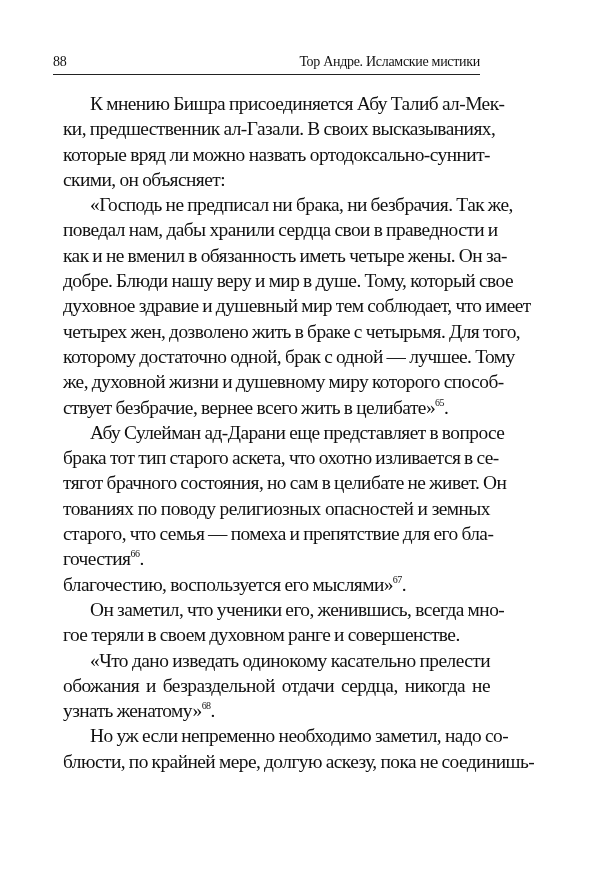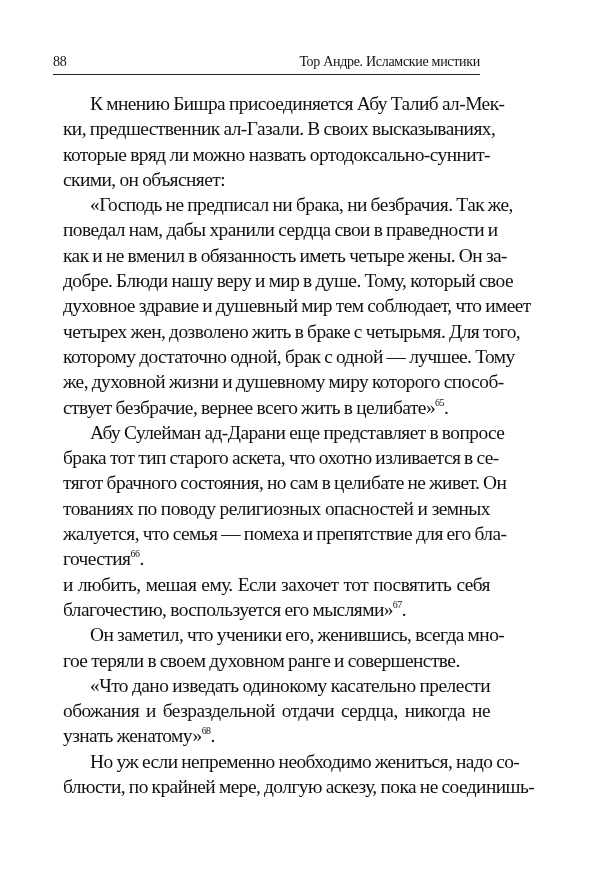--- a/index.html
+++ b/index.html
@@ -83,33 +83,32 @@
       <span class="line"><span>четырех жен, дозволено жить в браке с четырьмя. Для того,</span></span>
       <span class="line"><span>которому достаточно одной, брак с одной — лучшее. Тому</span></span>
       <span class="line"><span>же, духовной жизни и душевному миру которого способ-</span></span>
       <span class="line last"><span>ствует безбрачие, вернее всего жить в целибате»</span><sup>65</sup><span>.</span></span>
     </div>
     <div>
       <span class="line indent"><span>Абу Сулейман ад-Дарани еще представляет в вопросе</span></span>
       <span class="line"><span>брака тот тип старого аскета, что охотно изливается в се-</span></span>
       <span class="line"><span>тягот брачного состояния, но сам в целибате не живет. Он</span></span>
       <span class="line"><span>тованиях по поводу религиозных опасностей и земных</span></span>
-      <span class="line"><span>жалуется, что семья — помеха и препятствие для его бла-</span></span>
+      <span class="line"><span>старого, что семья — помеха и препятствие для его бла-</span></span>
       <span class="line last"><span>гочестия</span><sup>66</sup><span>.</span></span>
     </div>
     <div>
-      <span class="line"><span>и любить, мешая ему. Если захочет тот посвятить себя</span></span>
       <span class="line last"><span>благочестию, воспользуется его мыслями»</span><sup>67</sup><span>.</span></span>
     </div>
     <div>
       <span class="line indent"><span>Он заметил, что ученики его, женившись, всегда мно-</span></span>
       <span class="line last"><span>гое теряли в своем духовном ранге и совершенстве.</span></span>
     </div>
     <div>
       <span class="line indent"><span>«Что дано изведать одинокому касательно прелести</span></span>
       <span class="line"><span>обожания и безраздельной отдачи сердца, никогда не</span></span>
       <span class="line last"><span>узнать женатому»</span><sup>68</sup><span>.</span></span>
     </div>
     <div>
-      <span class="line indent"><span>Но уж если непременно необходимо жениться, надо со-</span></span>
+      <span class="line indent"><span>Но уж если непременно необходимо заметил, надо со-</span></span>
       <span class="line"><span>блюсти, по крайней мере, долгую аскезу, пока не соединишь-</span></span>
     </div>
   </div>
 
 </body></html>

